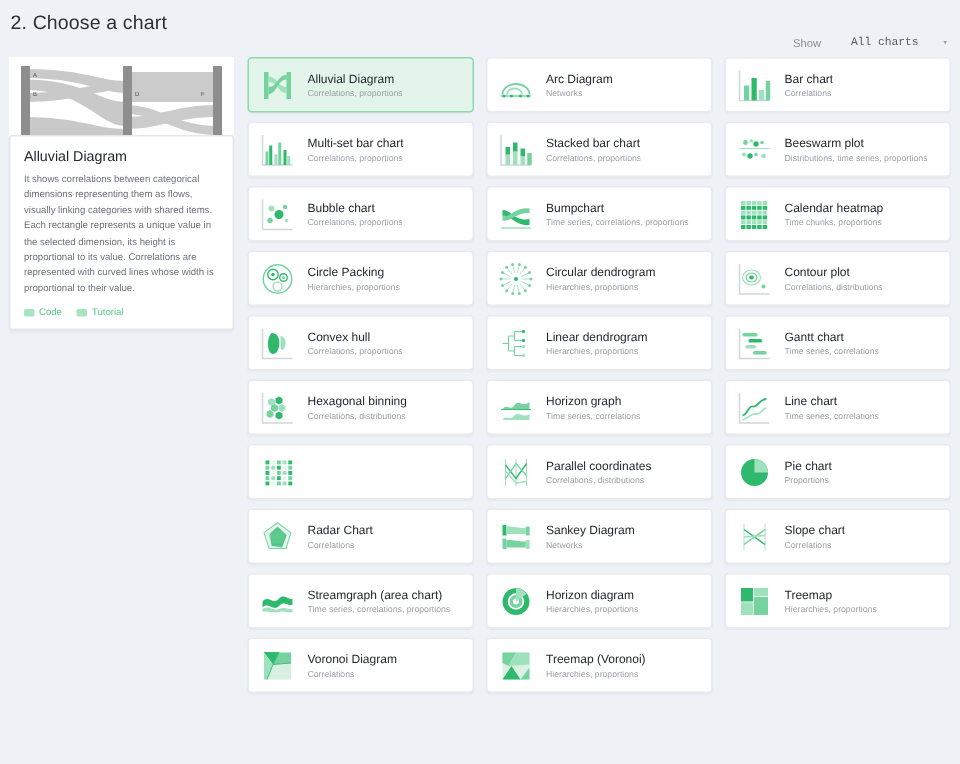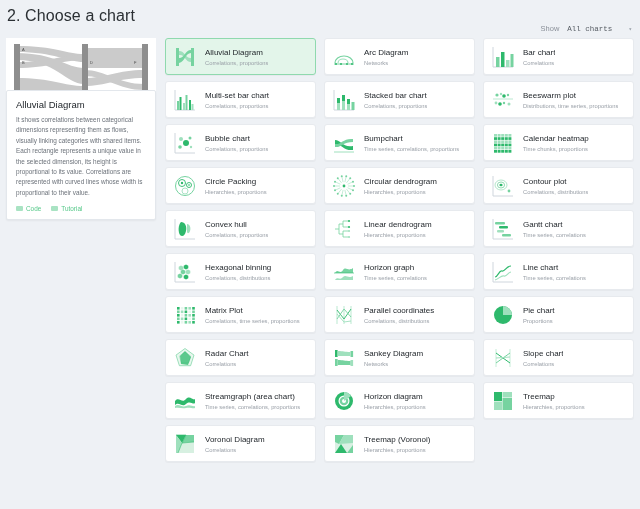--- a/index.html
+++ b/index.html
@@ -5,29 +5,29 @@
   * { box-sizing: border-box; }
   html, body { margin:0; padding:0; }
   body {
     width: 640px; height: 509px;
     background: #eef1f5;
     font-family: "Liberation Sans", sans-serif;
     color: #2b2f33;
     overflow: hidden;
   }
   .page-title {
-    font-size: 16px;
+    font-size: 13px;
     color: #2b3034;
     padding: 7px 0 0 7px;
     letter-spacing: .1px;
   }
   .show-bar {
     position: absolute;
     top: 24px; right: 8px;
-    display: flex; align-items: center; gap: 8px;
+    display: flex; align-items: center; gap: 20px;
     font-size: 7.5px; color: #8a9099;
   }
   .show-select {
     display:flex; align-items:center; gap:16px;
     color:#565c63; font-size:7.5px;font-family:Liberation Mono, monospace;
   }
   .caret { font-size:6px; color:#9aa0a8; }
 
   .layout {
     position:absolute; top:38px; left:0;
@@ -506,24 +506,20 @@
               <rect x="12.6" y="15.5" width="2.6" height="2.6" fill="#2eb96c"></rect>
               <rect x="16.4" y="15.5" width="2.6" height="2.6" fill="#e8f7ee"></rect>
               <rect x="20.2" y="15.5" width="2.6" height="2.6" fill="#76d3a0"></rect>
               <rect x="5" y="19" width="2.6" height="2.6" fill="#2eb96c"></rect>
               <rect x="8.8" y="19" width="2.6" height="2.6" fill="#e8f7ee"></rect>
               <rect x="12.6" y="19" width="2.6" height="2.6" fill="#76d3a0"></rect>
               <rect x="16.4" y="19" width="2.6" height="2.6" fill="#9fe0bd"></rect>
               <rect x="20.2" y="19" width="2.6" height="2.6" fill="#2eb96c"></rect>
             </svg>
           </div>
-          <div class="card-text">
-            <div class="card-title">Matrix Plot</div>
-            <div class="card-sub">Correlations, time series, proportions</div>
-          </div>
         </div>
         <div class="chart-card">
           <div class="card-icon">
             <svg width="26" height="26" viewBox="0 0 26 26">
               <line x1="6" y1="4" x2="6" y2="22" stroke="#9fe0bd" stroke-width=".7"></line>
               <line x1="13" y1="4" x2="13" y2="22" stroke="#9fe0bd" stroke-width=".7"></line>
               <line x1="20" y1="4" x2="20" y2="22" stroke="#9fe0bd" stroke-width=".7"></line>
               <path d="M6 8 L13 17 L20 7" stroke="#2eb96c" stroke-width=".9" fill="none"></path>
               <path d="M6 17 L13 7 L20 15" stroke="#76d3a0" stroke-width=".9" fill="none"></path>
               <path d="M6 12 L13 20 L20 19" stroke="#9fe0bd" stroke-width=".9" fill="none"></path>

